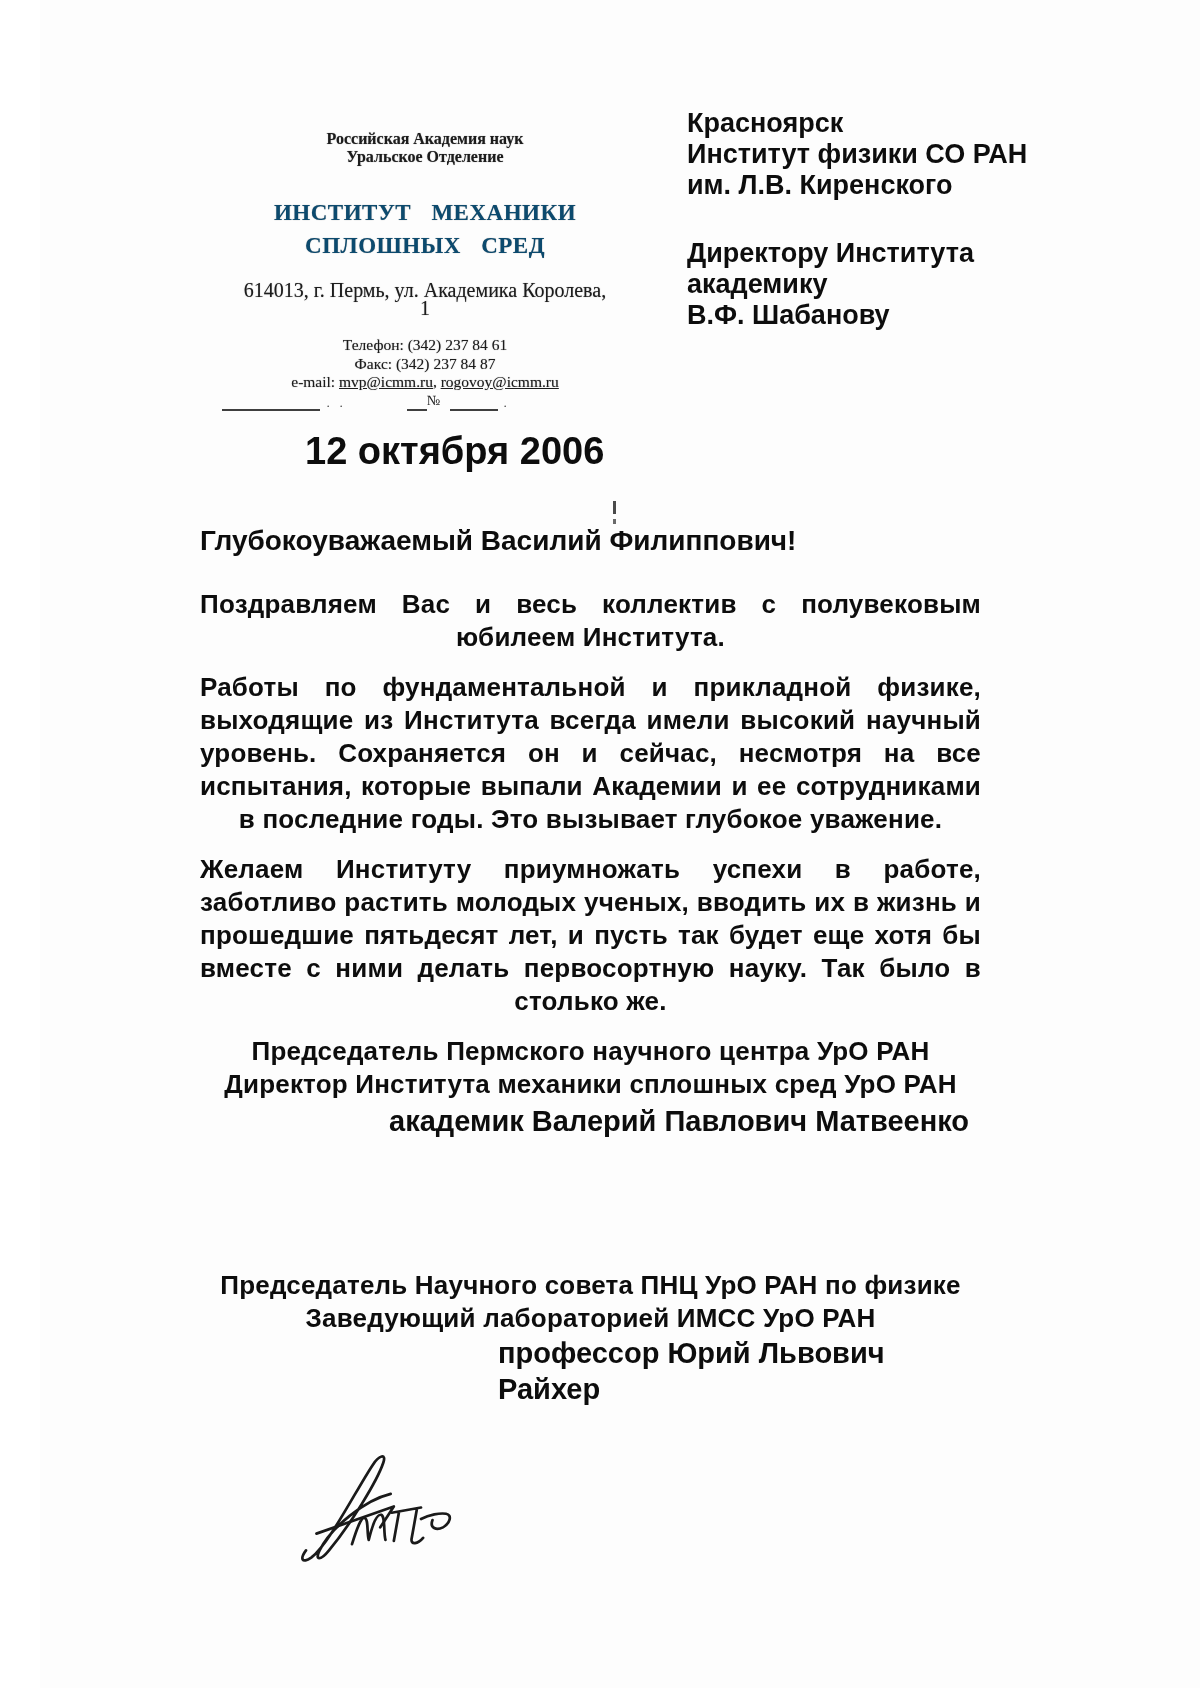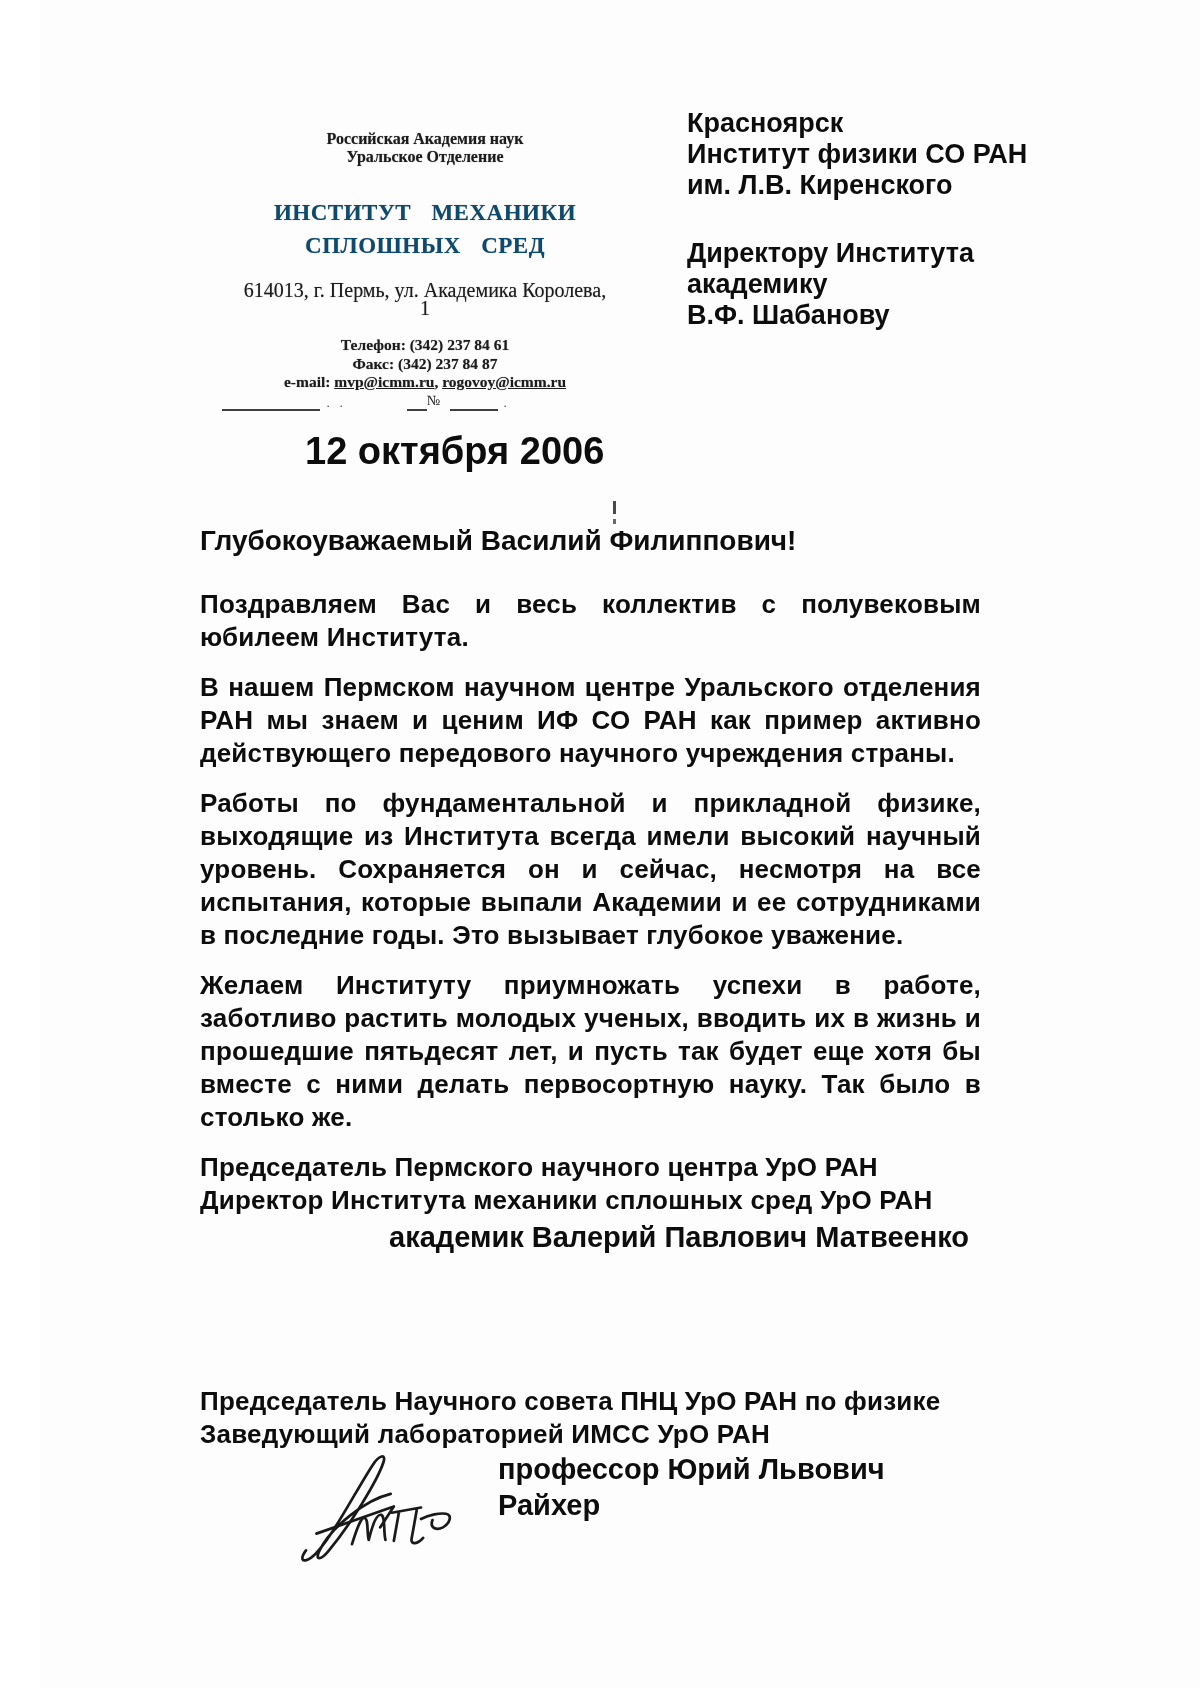--- a/index.html
+++ b/index.html
@@ -10,21 +10,21 @@
 
   
   .letterhead {
     position:absolute; left:200px; top:130px; width:370px; text-align:center;
     font-family:"Liberation Serif", serif; color:#1c1c1c;
   }
   .lh-org   { font-size:16px; font-weight:700; line-height:18px; text-shadow:0 0 1px rgba(40,40,40,.55); }
   .lh-institute { margin-top:30px; font-size:23px; font-weight:700; line-height:33px;
                   letter-spacing:.5px; word-spacing:14px; color:#0c4a6e; text-shadow:0 0 1px rgba(0,0,0,.4); }
   .lh-address { margin-top:19px; font-size:20px; line-height:18px; text-shadow:0 0 1px rgba(40,40,40,.5); }
-  .lh-contact { margin-top:19px; font-size:15.5px; line-height:18.5px; text-shadow:0 0 1px rgba(40,40,40,.5);font-weight:bold; }
+  .lh-contact { margin-top:19px; font-size:15.5px; line-height:18.5px; text-shadow:0 0 1px rgba(40,40,40,.5); }
   .lh-contact .u { text-decoration:underline; }
 
   
   .refline { position:absolute; left:182px; top:396px; width:480px; height:22px;
              font-family:"Liberation Serif", serif; color:#333; }
   .refline .seg { position:absolute; top:12px; height:1px; border-bottom:2px solid #3f3f3f; }
   .refline .dot { position:absolute; top:2px; font-size:13px; color:#444; }
   .refline .num { position:absolute; left:205px; top:-3px; font-size:14px; color:#222; }
 
   .date { position:absolute; left:265px; top:430px; font-size:38px; font-weight:700; }
@@ -35,21 +35,21 @@
 
   
   .artifact { position:absolute; left:573px; top:501px; width:3px; height:24px; }
   .artifact .a1 { position:absolute; left:0; top:0; width:3px; height:13px; background:#4a4a4a; }
   .artifact .a2 { position:absolute; left:0; top:18px; width:3px; height:5px; background:#6a6a6a; }
 
   
   .letter-body { position:absolute; left:160px; top:524px; width:781px; }
   .salutation { font-size:28px; font-weight:700; line-height:34px; margin-bottom:30px; }
   .para { margin-bottom:17px; }
-  .bline { font-size:26px; font-weight:700; line-height:33px; letter-spacing:.2px; }
+  .bline { font-size:26px; font-weight:700; line-height:33px; letter-spacing:.2px;text-align:center; }
   .jline { text-align:justify; text-align-last:justify; }
 
   .sigblock { margin-top:17px; }
   .sig-name { font-size:29px; line-height:36px; font-weight:700; }
   .sig1-name { padding-left:189px; margin-top:2px; }
   .sigblock2 { margin-top:130px; }
   .sig2-name { padding-left:298px; }
 
   .signature-svg { position:absolute; left:250px; top:1450px; }
 </style>
@@ -105,25 +105,20 @@
   </div>
 
   <div class="letter-body">
     <div class="salutation">Глубокоуважаемый Василий Филиппович!</div>
 
     <div class="para">
       <div class="bline jline">Поздравляем Вас и весь коллектив с полувековым</div>
       <div class="bline">юбилеем Института.</div>
     </div>
 
-    <div class="para">
-      <div class="bline jline">В нашем Пермском научном центре Уральского отделения</div>
-      <div class="bline jline">РАН мы знаем и ценим ИФ СО РАН как пример активно</div>
-      <div class="bline">действующего передового научного учреждения страны.</div>
-    </div>
 
     <div class="para">
       <div class="bline jline">Работы по фундаментальной и прикладной физике,</div>
       <div class="bline jline">выходящие из Института всегда имели высокий научный</div>
       <div class="bline jline">уровень. Сохраняется он и сейчас, несмотря на все</div>
       <div class="bline jline">испытания, которые выпали Академии и ее сотрудниками</div>
       <div class="bline">в последние годы. Это вызывает глубокое уважение.</div>
     </div>
 
     <div class="para">

